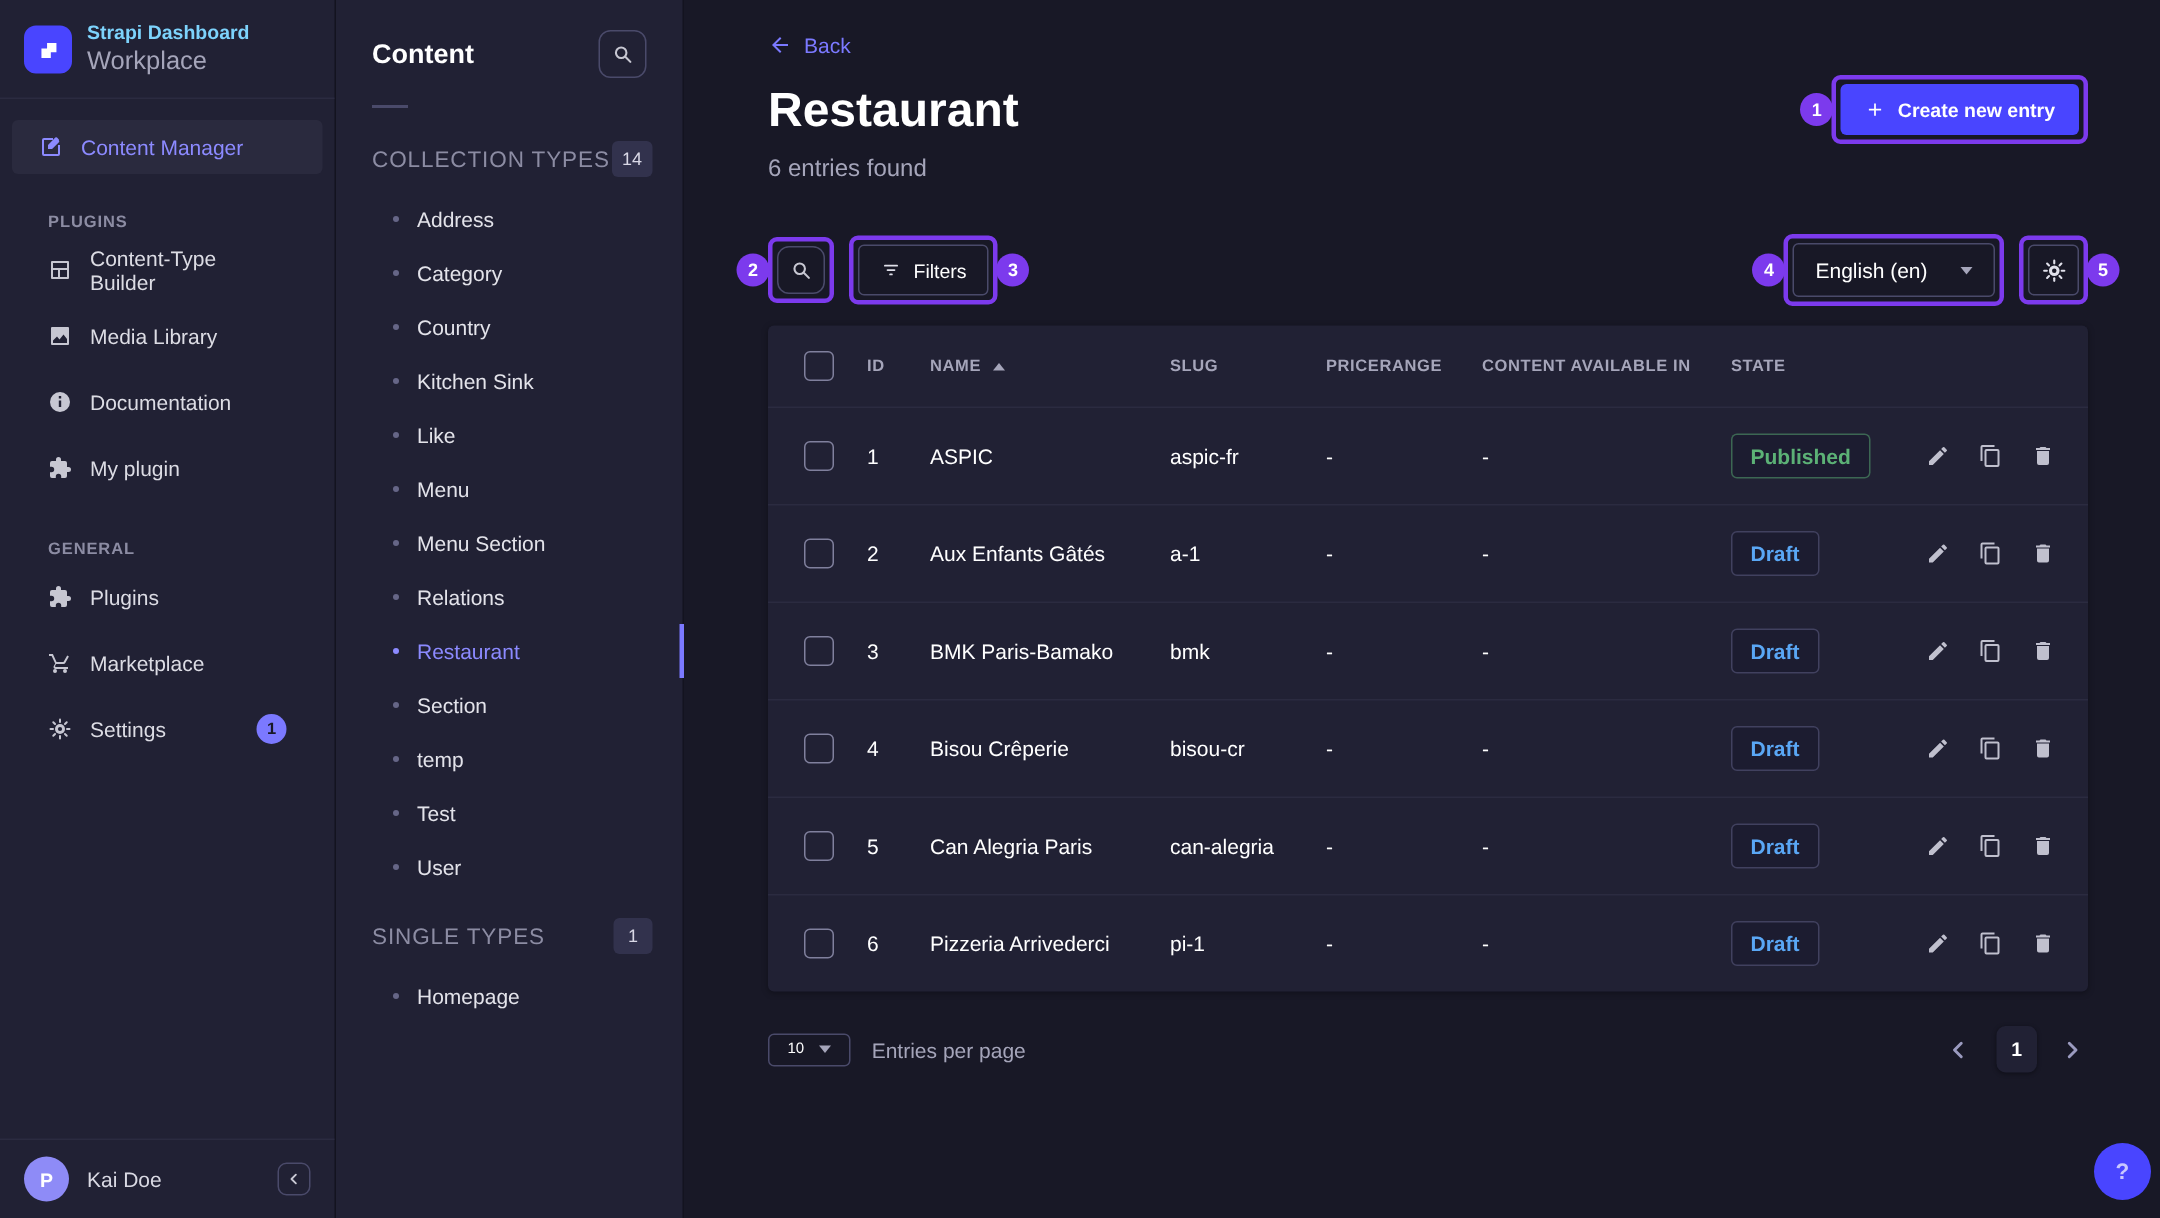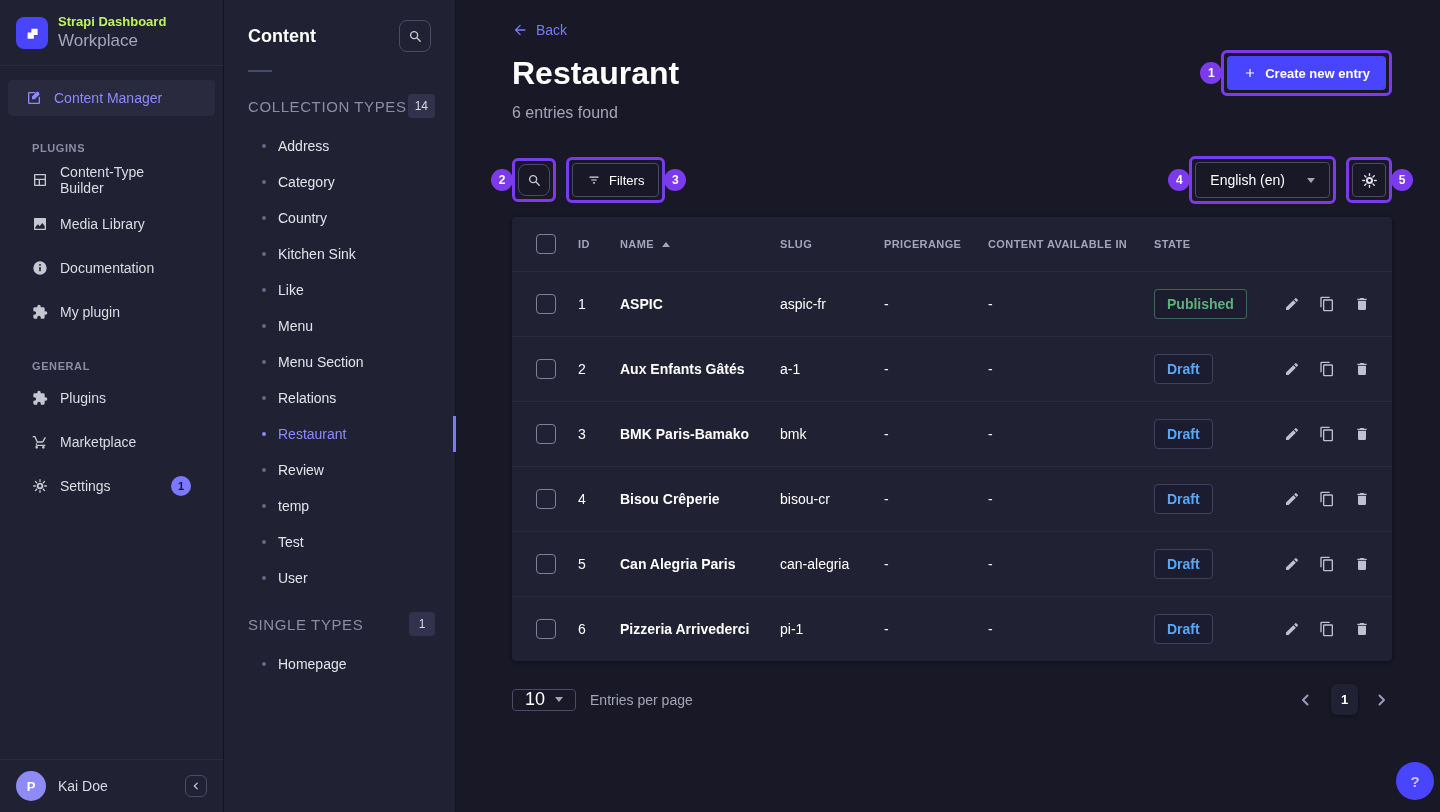--- a/index.html
+++ b/index.html
@@ -14,21 +14,21 @@
   
   .sidebar {
     width:224px; min-width:224px; background:#212134;
     display:flex; flex-direction:column;
     border-right:1px solid #13131f;
   }
   .logo-row { height:66px; padding:0 16px; display:flex; align-items:center; gap:10px;
     border-bottom:1px solid #2b2b40; }
   .logo-mark { width:32px; height:32px; border-radius:8px; background:#4945ff;
     display:flex; align-items:center; justify-content:center; flex:none; }
-  .app-title { font-size:13px; font-weight:bold; color:#bef264; line-height:1.3; }
+  .app-title { font-size:13px; font-weight:bold; color:#7dd3fc; line-height:1.3; }
   .workspace { font-size:17px; color:#a5a5ba; }
   .cm-item { margin:14px 8px 0; height:36px; border-radius:4px; background:#2a2a3e;
     display:flex; align-items:center; gap:12px; padding:0 18px;
     color:#8c8aff; font-size:14px; font-weight:500; cursor:pointer; }
   .cm-item .nav-icon { color:#8c8aff; }
   .nav-section-label { margin:26px 32px 4px; font-size:11px; font-weight:bold;
     letter-spacing:.6px; color:#8c8ca3; }
   .nav-item { height:44px; display:flex; align-items:center; gap:12px; padding:0 32px;
     color:#dcdce4; font-size:14px; cursor:pointer; }
   .nav-icon { width:16px; height:16px; color:#c7c7d2; flex:none; }
@@ -121,38 +121,38 @@
   .t-head { height:54px; }
   .t-row { height:65px; border-top:1px solid #2b2b40; }
   .cell { font-size:14px; color:#fff; }
   .c-check { padding-left:24px; }
   .checkbox { width:20px; height:20px; border:1px solid #80809d; border-radius:4px;
     display:block; cursor:pointer; }
   .th { font-size:11px; font-weight:bold; letter-spacing:.4px; color:#a5a5ba; }
   .th-name { display:flex; align-items:center; gap:8px; cursor:pointer; }
   .caret-up { width:0; height:0; border-left:4px solid transparent;
     border-right:4px solid transparent; border-bottom:5px solid #a5a5ba; }
-  .c-name { font-weight:700; }
+  .c-name { font-weight:400; }
   .state-badge { display:inline-block; padding:6px 12px; border-radius:4px;
     font-size:14px; font-weight:bold; background:#1c1c30; }
   .state-published { color:#5cb176; border:1px solid rgba(92,177,118,.5); }
   .state-draft { color:#5aa7f5; border:1px solid #41415f; }
   .c-actions { display:flex; justify-content:flex-end; align-items:center; gap:19px;
     padding-right:22px; }
   .row-action { width:16px; height:16px; background:none; border:none; color:#c0c0ce;
     cursor:pointer; padding:0; }
   .row-action svg { width:16px; height:16px; }
 
   
   .list-footer { margin-top:23px; display:flex; justify-content:space-between;
     align-items:center; }
   .footer-left { display:flex; align-items:center; gap:14px; }
   .pagesize { display:flex; align-items:center; gap:10px; height:22px; padding:0 12px;
     border:1px solid #4a4a6a; border-radius:4px; background:transparent; color:#fff;
-    font-size:18px; font-weight:500; cursor:pointer; }
+    font-size:10px; font-weight:500; cursor:pointer; }
   .entries-label { font-size:14px; color:#a5a5ba; }
   .pagination { display:flex; align-items:center; gap:14px; }
   .page-chevron { width:20px; height:20px; background:none; border:none; color:#9b9bc0;
     cursor:pointer; padding:0; }
   .page-chevron svg { width:18px; height:18px; }
   .page-btn { min-width:27px; height:31px; border-radius:6px; background:#212134;
     border:none; color:#fff; font-family:inherit; font-size:13px; font-weight:bold;
     cursor:pointer; box-shadow:0 1px 3px rgba(3,3,5,.4); }
   .help-fab { position:absolute; right:14px; bottom:12px; width:38px; height:38px;
     border-radius:50%; background:#4945ff; border:none; color:#c8c7ff; font-size:15px;
@@ -318,21 +318,21 @@
       <div class="sub-item">
         <span class="dot"></span>
         <span class="sub-label">Relations</span>
       </div>
       <div class="sub-item active">
         <span class="dot"></span>
         <span class="sub-label">Restaurant</span>
       </div>
       <div class="sub-item">
         <span class="dot"></span>
-        <span class="sub-label">Review</span>
+        <span class="sub-label">Section</span>
       </div>
       <div class="sub-item">
         <span class="dot"></span>
         <span class="sub-label">temp</span>
       </div>
       <div class="sub-item">
         <span class="dot"></span>
         <span class="sub-label">Test</span>
       </div>
       <div class="sub-item">

